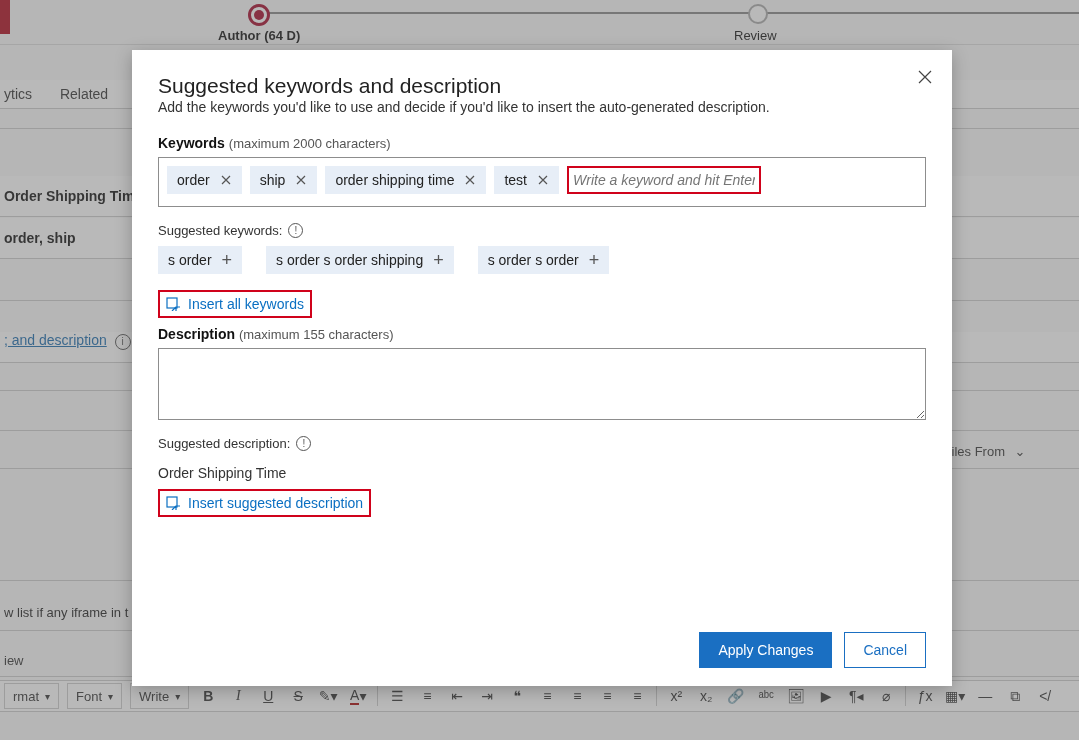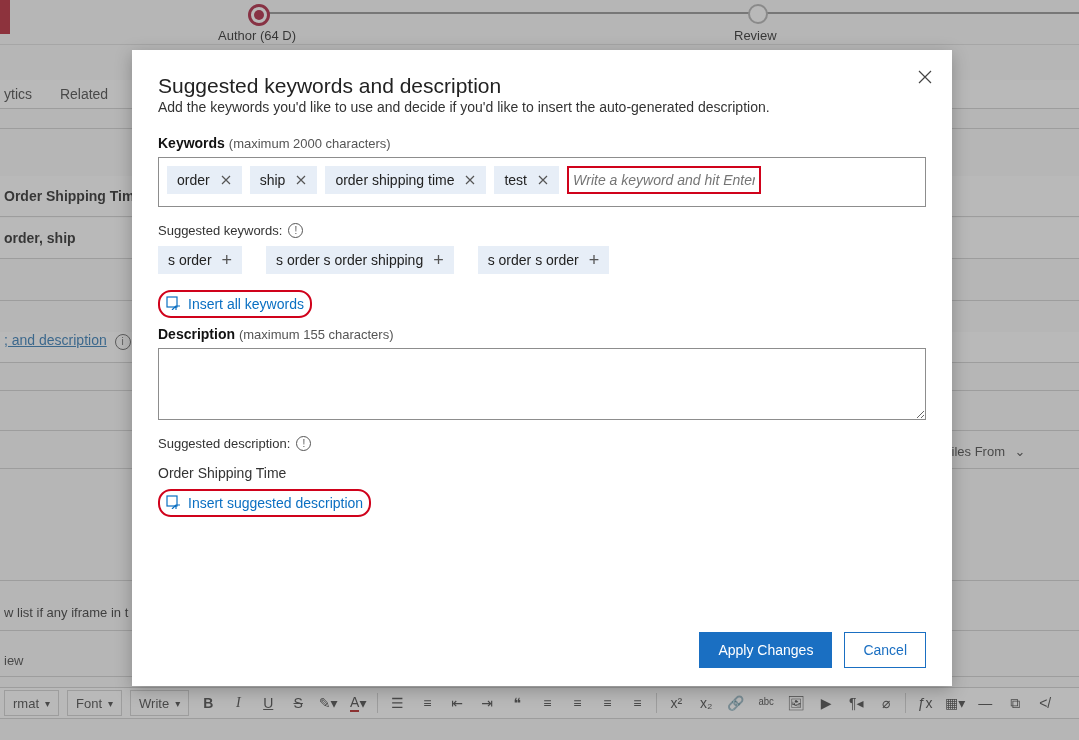--- a/index.html
+++ b/index.html
@@ -47,21 +47,21 @@
     background: #fff; border: 2px solid #aaa;
     top: 4px;
   }
   .wizard-bar .author-circle { left: 248px; border: 3px solid #c4002b; }
   .wizard-bar .author-circle::before {
     content: ""; position: absolute; inset: 3px; border-radius: 50%; background: #c4002b;
   }
   .wizard-bar .review-circle { left: 748px; }
   .wizard-bar .author-label,
   .wizard-bar .review-label {
-    position: absolute; top: 28px; font-size: 13px; font-weight: 400; color: #111;
+    position: absolute; top: 28px; font-size: 13px; font-weight: 700; color: #111;
   }
   .wizard-bar .author-label { left: 218px; }
   .wizard-bar .review-label { left: 734px; font-weight: 400; }
 
   .bg-tabs {
     position: absolute; top: 80px; left: 0; right: 0; border-bottom: 1px solid #ccc;
     padding: 6px 4px; font-size: 14px; background: #fff;
   }
   .bg-tabs span { margin-right: 24px; }
 
@@ -91,21 +91,21 @@
 
   .bg-line { position:absolute; left:0; right:0; border-bottom:1px solid #ccc; }
 
   .bg-note {
     position: absolute; top: 605px; left: 4px; font-size: 13px; color: #222;
   }
   .bg-preview { position: absolute; top: 653px; left: 4px; font-size: 13px; }
 
   
   .toolbar {
-    position: absolute; bottom: 21px; left: 0; right: 0;
+    position: absolute; bottom: 28px; left: 0; right: 0;
     height: 30px;
     display: flex; align-items: center;
     background: #fff;
     border-top: 1px solid #ccc;
     border-bottom: 1px solid #ccc;
     gap: 8px;
     padding: 0 4px;
     font-size: 13px;
   }
   .tb-sel {
@@ -186,24 +186,23 @@
   .mini-label { font-size: 13px; color: #333; margin: 0 0 8px 0; display:flex; align-items:center; gap:6px; }
   .info-i {
     width: 13px; height: 13px; border: 1px solid #555; border-radius: 50%;
     font-size: 10px; line-height: 13px; text-align: center;
     display: inline-block; color: #555;
   }
 
   .chip-row { display: flex; flex-wrap: wrap; gap: 24px; margin-bottom: 16px; }
 
   .action-link {
-    display: inline-flex; gap: 8px;
+    display: inline-flex; align-items: center; gap: 8px;
     color: #0a6fc2; font-size: 14px; cursor: pointer;
     padding: 4px 6px;
-    border-radius: 13px;
   }
   .action-link .ins-icon { color: #0a6fc2; }
   .red-box { border: 2px solid #d0021b; }
   .insert-kw-wrap { margin-bottom: 4px; }
   .insert-desc-wrap { margin-top: 8px; }
 
   .desc-label-row { margin-top: 4px; margin-bottom: 6px; }
   .desc-box {
     width: 100%;
     height: 72px;

